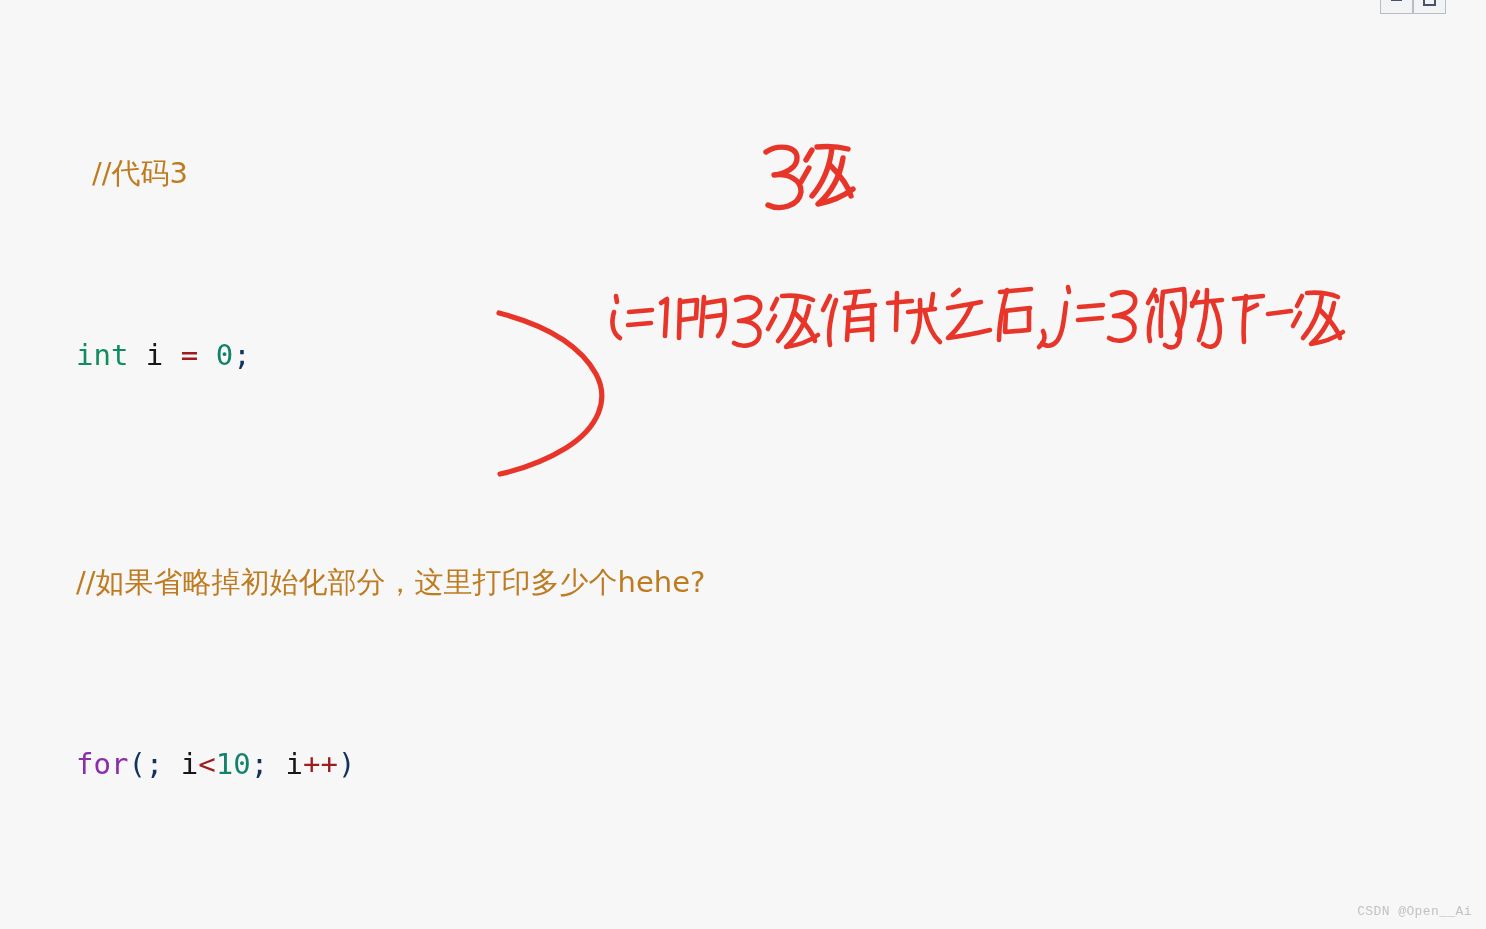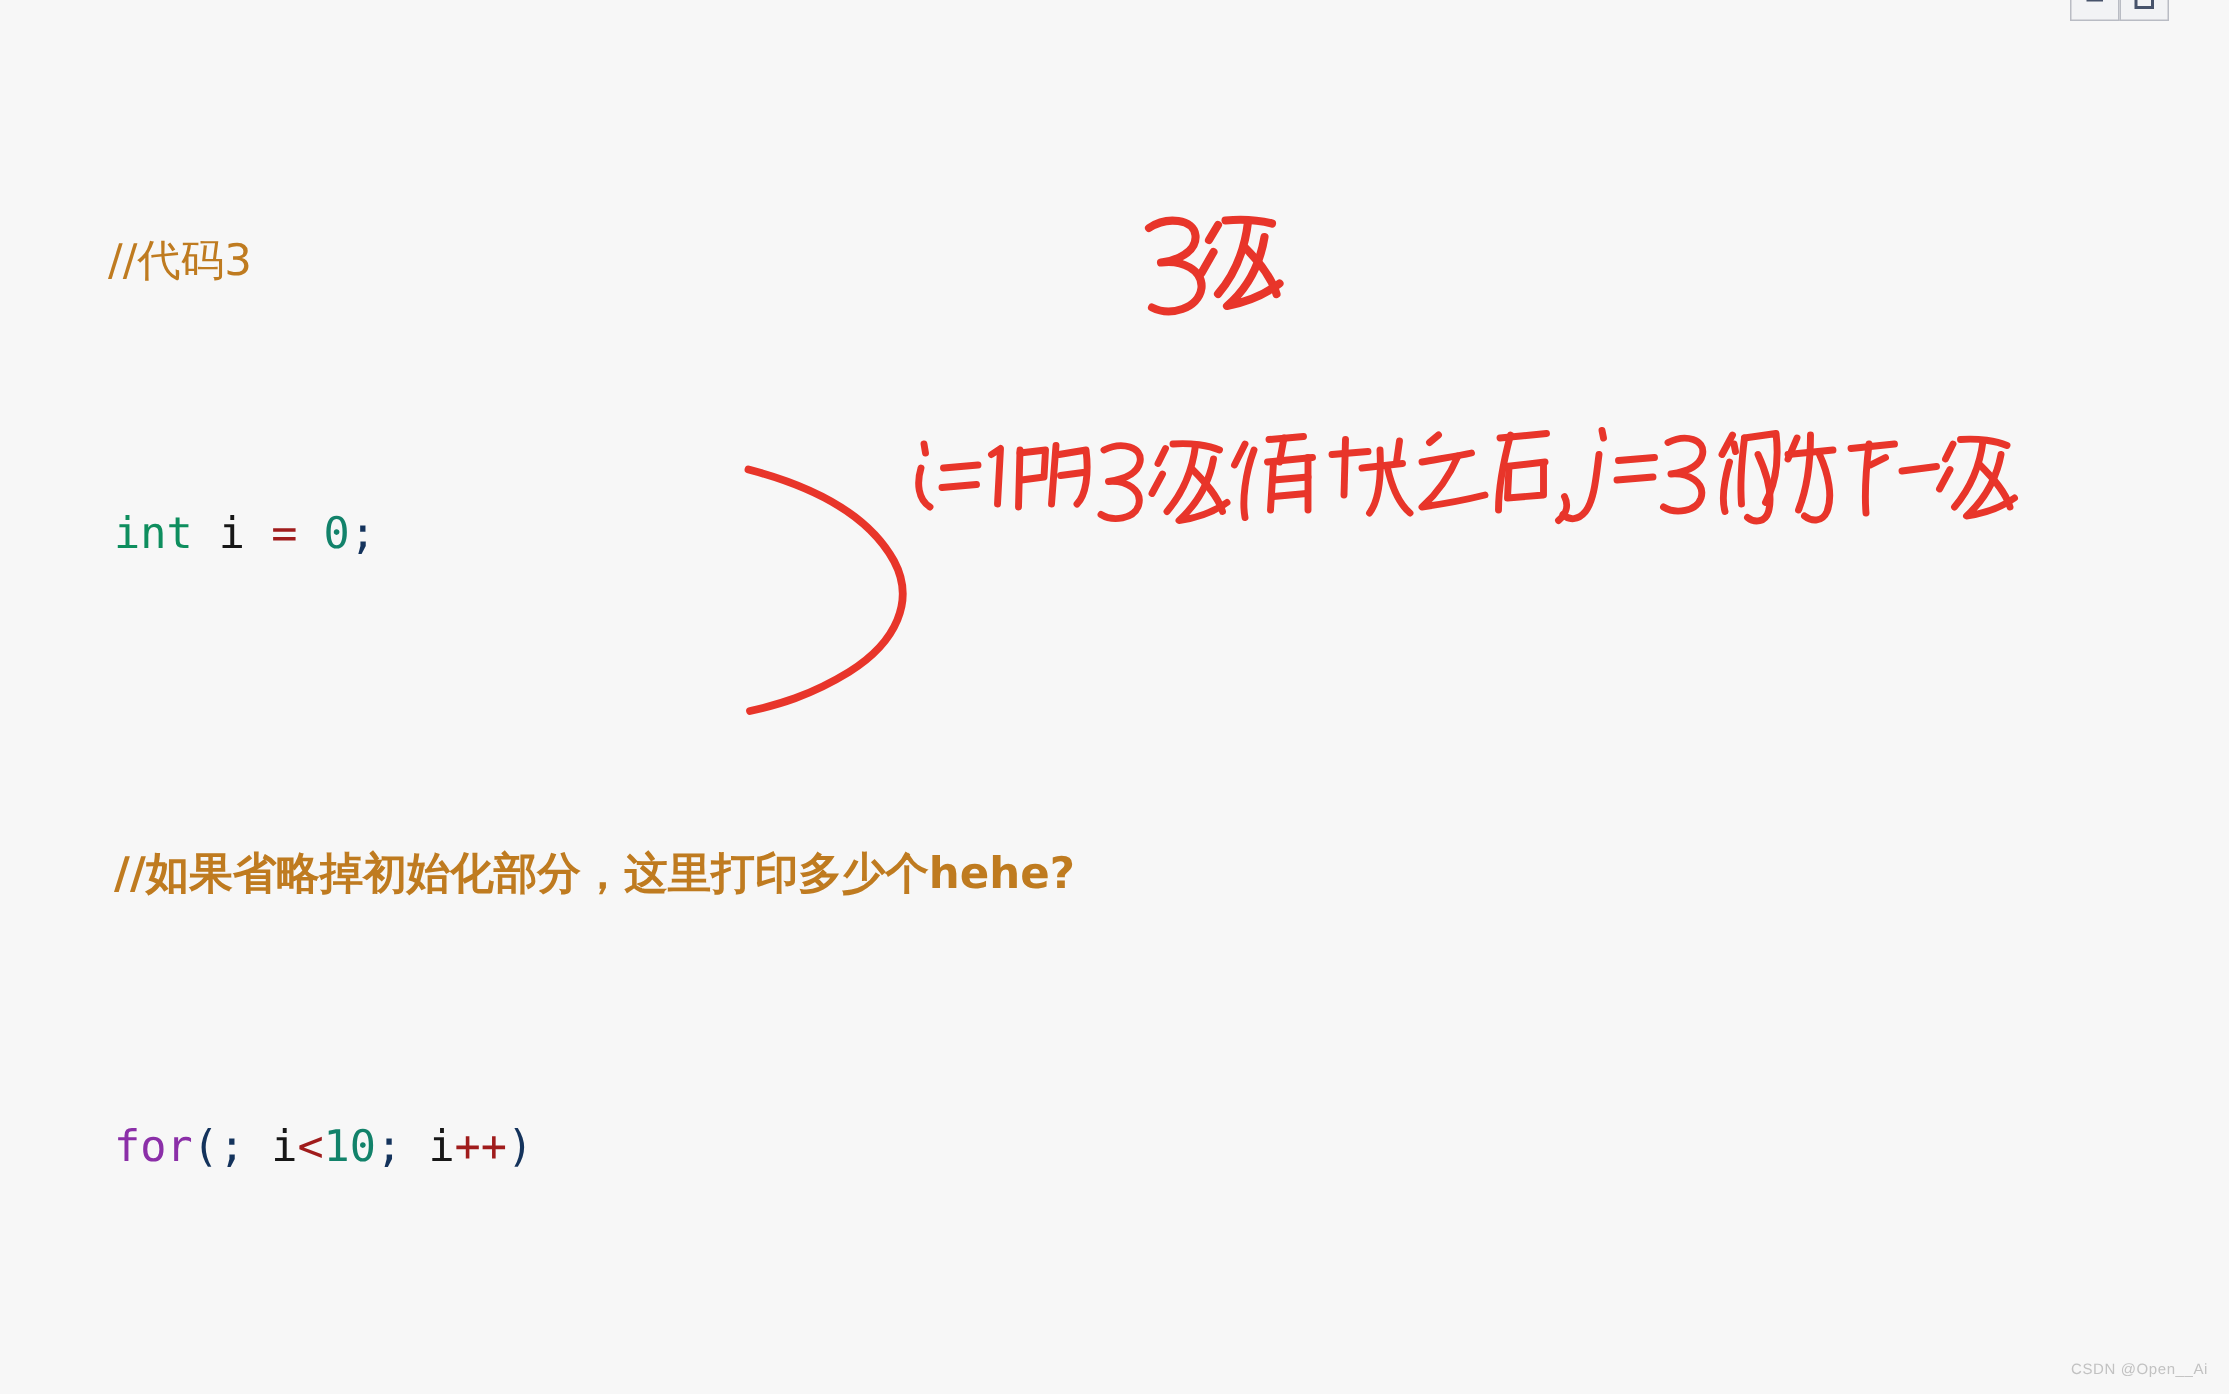--- a/index.html
+++ b/index.html
@@ -92,46 +92,46 @@
     width: 1486px;
     height: 929px;
     pointer-events: none;
   }
 
   
   #watermark {
     position: absolute;
     right: 14px;
     bottom: 10px;
-    font-family: Liberation Sans, sans-serif;
-    font-size: 10px;
+    font-family: Liberation Mono, monospace;
+    font-size: 13px;
     color: #c2c2c2;
     letter-spacing: 0.4px;
   }
 </style>
 </head>
 <body style="background: rgb(247, 247, 247);">
 
 <div id="winctl">
   <div class="wbtn">
     <span class="glyph min-shape"></span>
   </div>
   <div class="wbtn">
     <span class="restore-shape"></span>
   </div>
 </div>
 
 <div id="code">
 
-  <div class="line" style="padding-left:72px;"><span class="t-cmt cmt-cjk" style="color: rgb(191, 123, 32);">//代码3</span></div>
+  <div class="line" style="padding-left:72px;margin-left:20px;"><span class="t-cmt cmt-cjk" style="color: rgb(191, 123, 32);">//代码3</span></div>
 
   <div class="line" style="padding-left:76px;"><span class="t-kw" style="color: rgb(14, 142, 94);">int</span><span class="t-id" style="color: rgb(23, 23, 23);"> </span><span class="t-id" style="color: rgb(23, 23, 23);">i</span><span> </span><span class="t-op" style="color: rgb(160, 28, 28);">=</span><span> </span><span class="t-num" style="color: rgb(18, 130, 106);">0</span><span class="t-pun" style="color: rgb(20, 51, 92);">;</span></div>
 
 
-  <div class="line" style="padding-left:76px;font-weight:bold;"><span class="t-cmt cmt-cjk" style="color: rgb(191, 123, 32);">//如果省略掉初始化部分，这里打印多少个hehe?</span></div>
+  <div class="line" style="padding-left:76px;"><span class="t-cmt cmt-cjk" style="color: rgb(191, 123, 32);">//如果省略掉初始化部分，这里打印多少个hehe?</span></div>
 
   <div class="line" style="padding-left:76px;"><span class="t-ctl" style="color: rgb(139, 47, 168);">for</span><span class="t-pun" style="color: rgb(20, 51, 92);">(</span><span class="t-pun" style="color: rgb(20, 51, 92);">;</span><span> </span><span class="t-id" style="color: rgb(23, 23, 23);">i</span><span class="t-op" style="color: rgb(160, 28, 28);">&lt;</span><span class="t-num" style="color: rgb(18, 130, 106);">10</span><span class="t-pun" style="color: rgb(20, 51, 92);">;</span><span> </span><span class="t-id" style="color: rgb(23, 23, 23);">i</span><span class="t-op" style="color: rgb(160, 28, 28);">++</span><span class="t-pun" style="color: rgb(20, 51, 92);">)</span></div>
 
   
 
   
 
   
 
   

